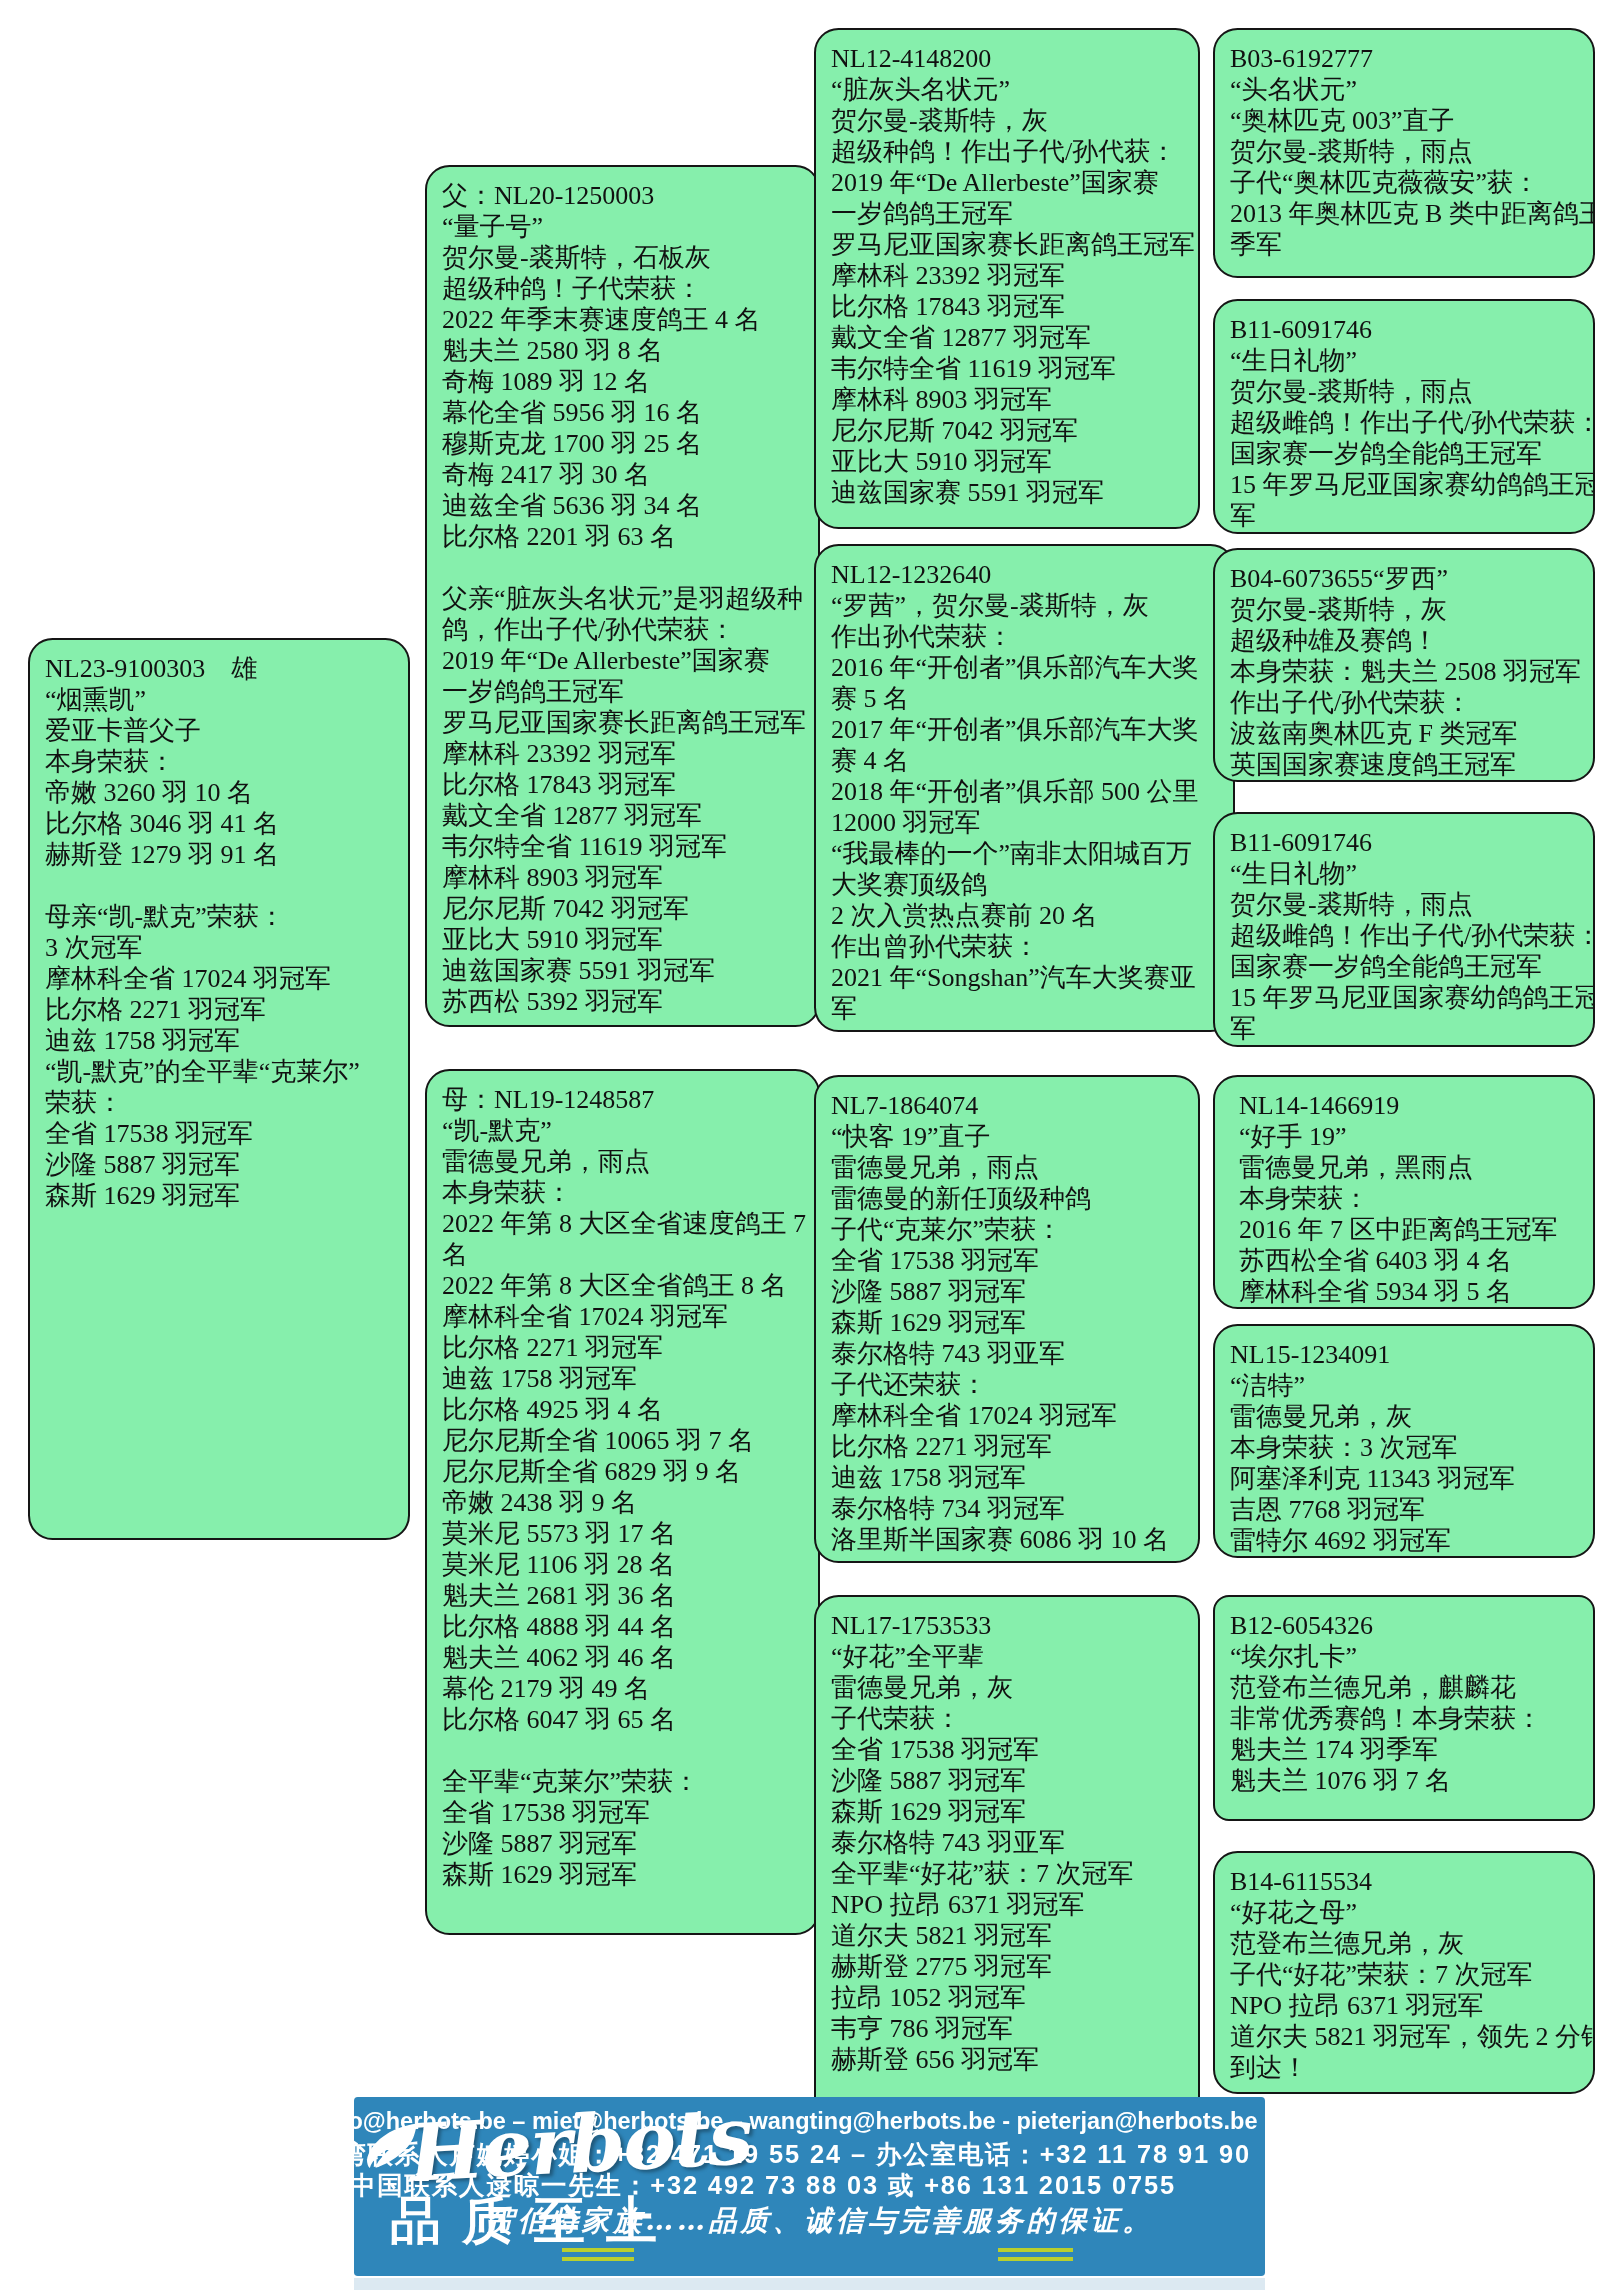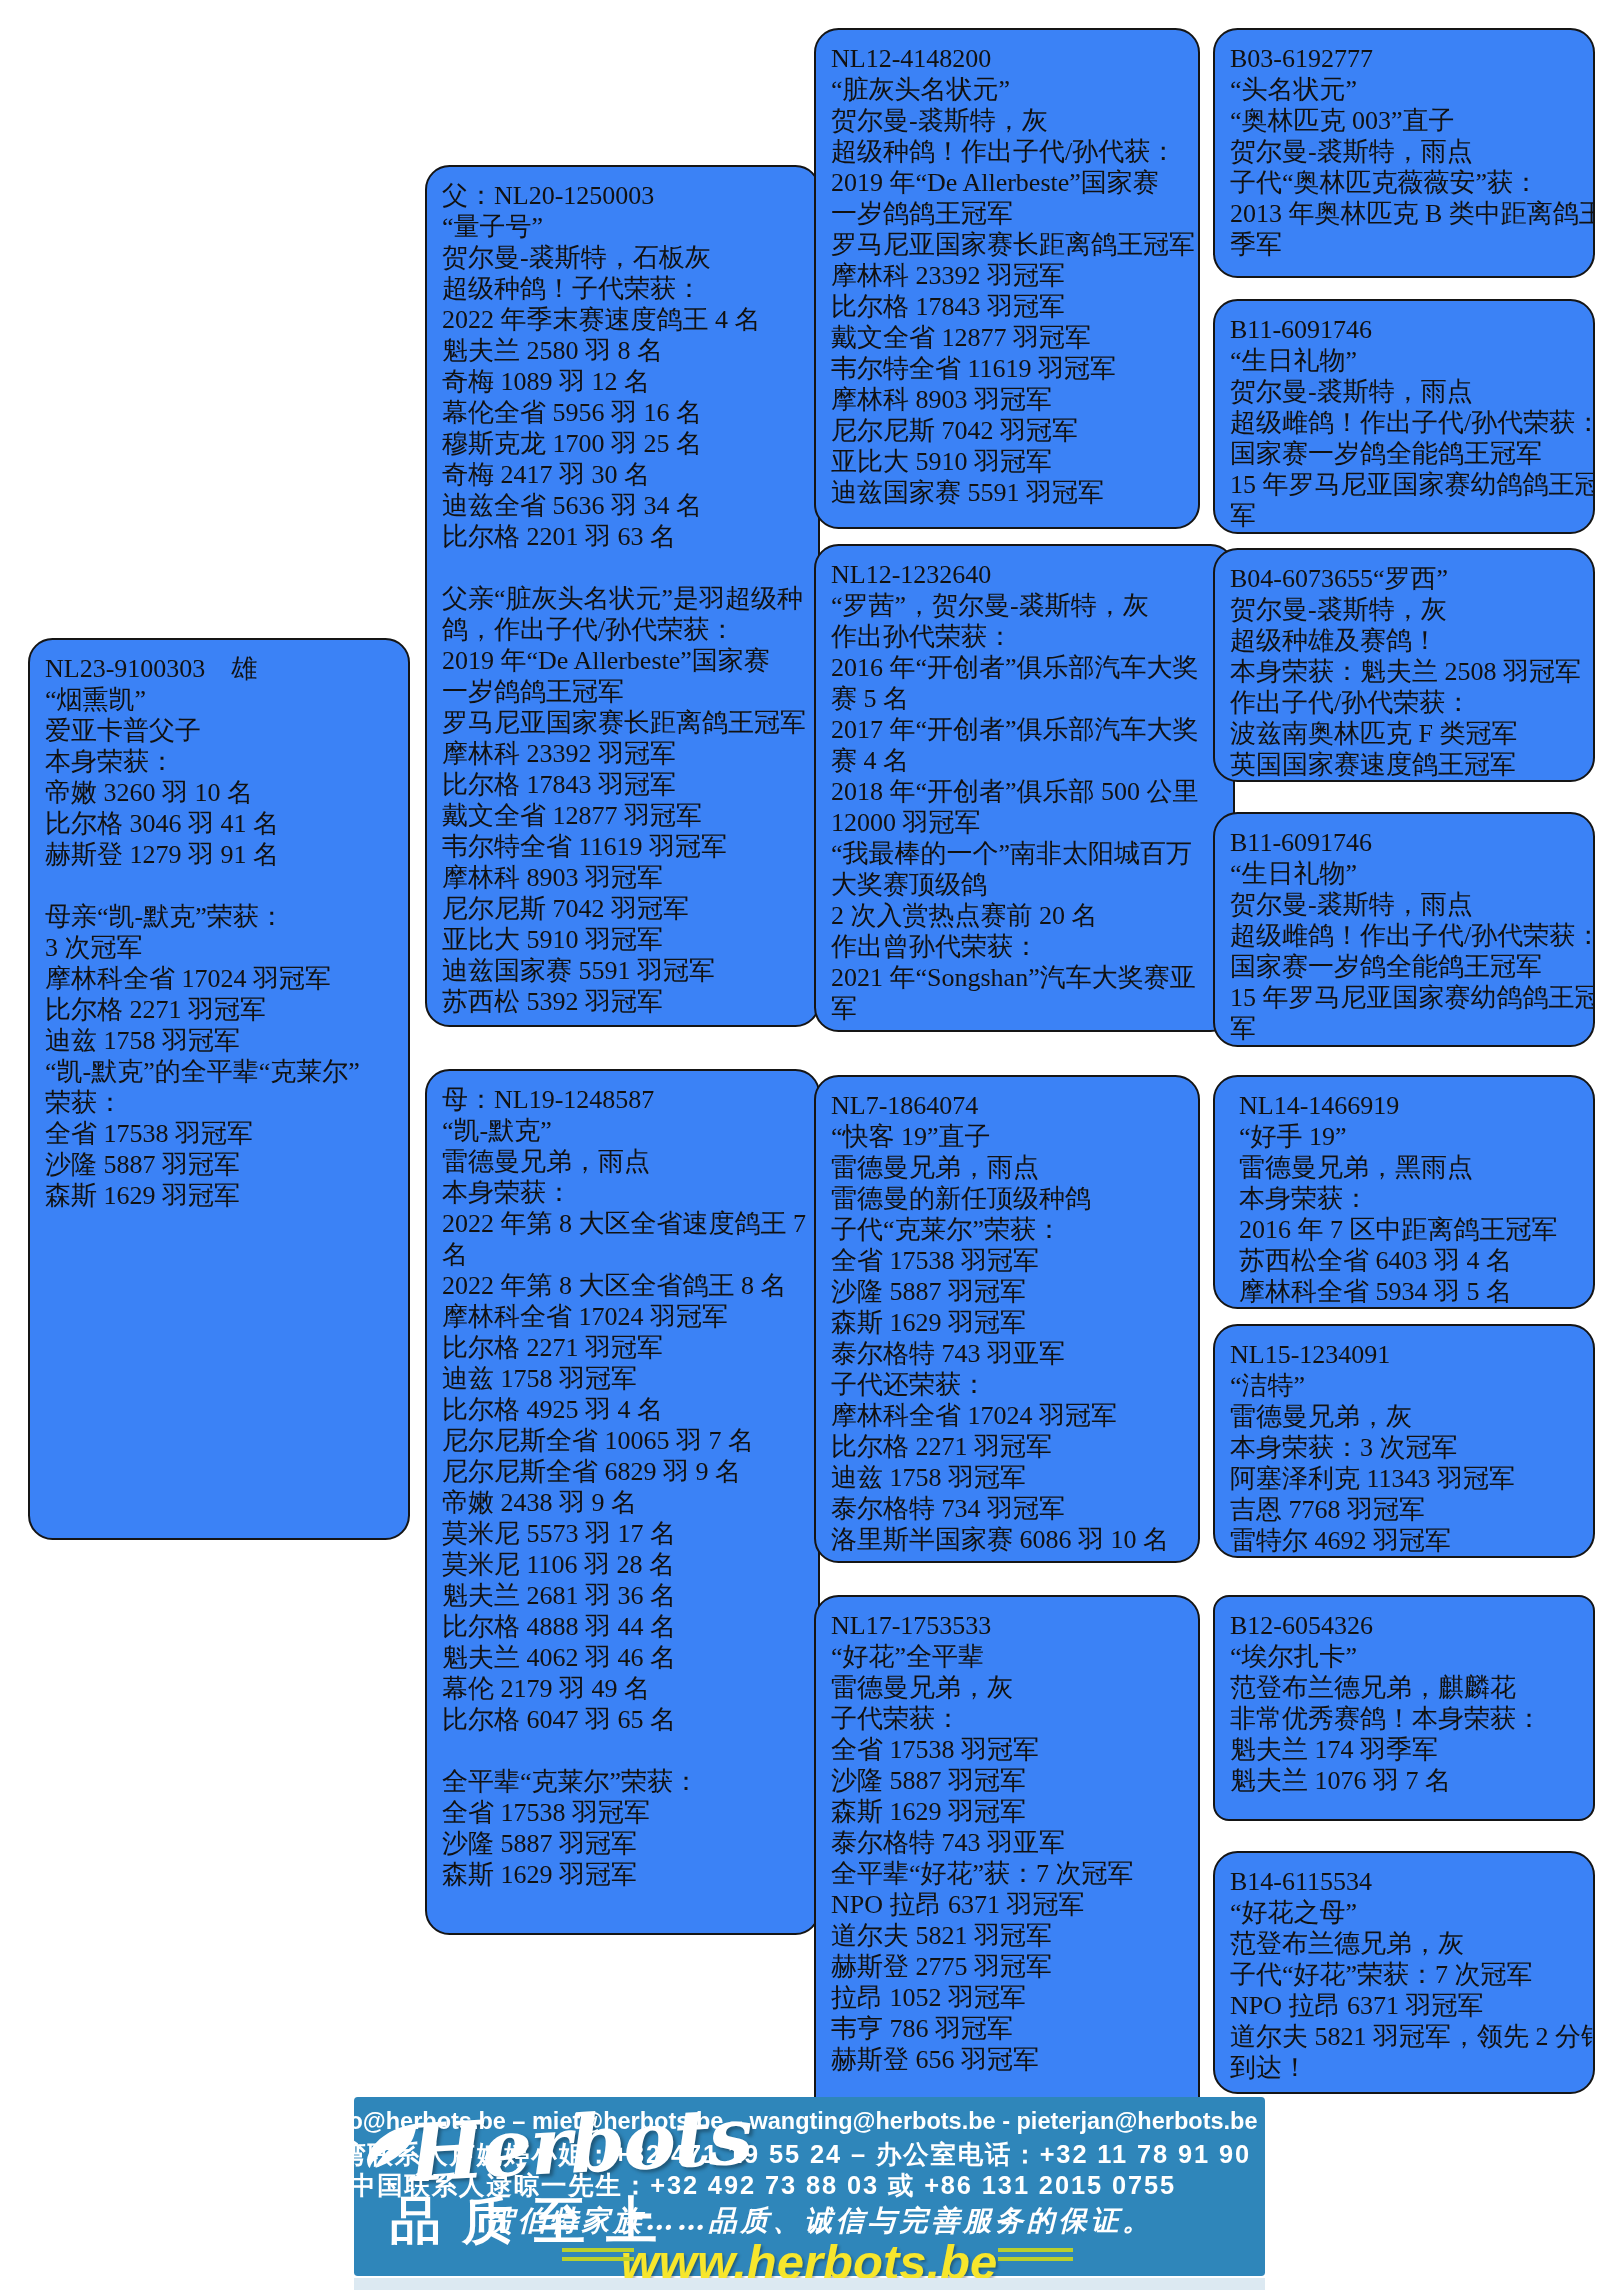--- a/index.html
+++ b/index.html
@@ -6,21 +6,21 @@
   body{
     position:relative;
     width:1620px;height:2290px;
     background:#ffffff;
     font-family:"Liberation Serif","DejaVu Serif",serif;
     color:#111;
     overflow:hidden;
   }
   .pbox{
     position:absolute;
-    background:#3b82f6;
+    background:#86efac;
     border:2.8px solid #151515;
     border-radius:24.5px;
     padding:13px 15px;
     box-sizing:border-box;
     font-size:26px;
     overflow:hidden;
   }
   .ln{
     line-height:31px;
     min-height:31px;
@@ -329,18 +329,17 @@
 <div class="banner">
   <svg class="feather" viewBox="0 0 64 40">
     <path d="M62 2 C40 0 14 8 4 26 C2 30 2 36 4 38 C8 30 20 24 30 22 C20 28 12 34 10 39 C26 38 48 28 56 16 C60 10 62 5 62 2 Z" fill="#ffffff"></path>
   </svg>
   <div class="logo-script">Herbots</div>
   <div class="logo-subtitle">品质至上</div>
   <div class="b-line b-emails">jo@herbots.be – miet@herbots.be – wangting@herbots.be - pieterjan@herbots.be</div>
   <div class="b-line b-tw">台湾联系人卢婉婷小姐：+32 471 19 55 24 – 办公室电话：+32 11 78 91 90</div>
   <div class="b-line b-cn">中国联系人逯晾一先生：+32 492 73 88 03 或 +86 131 2015 0755</div>
   <div class="b-line b-slogan">贺伯特家族……品质、诚信与完善服务的保证。</div>
-  <div class="b-website">www.herbots.be</div>
   <div class="dbl-line left"></div>
   <div class="dbl-line right"></div>
 </div>
 <div class="banner-understrip"></div>
 
 
 </body></html>

